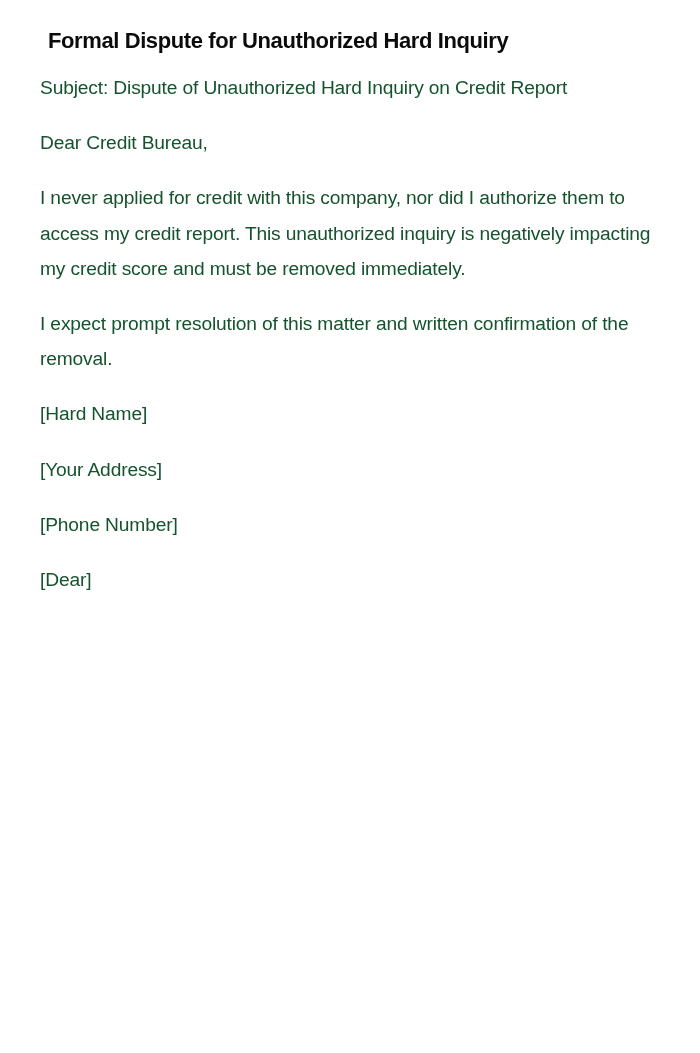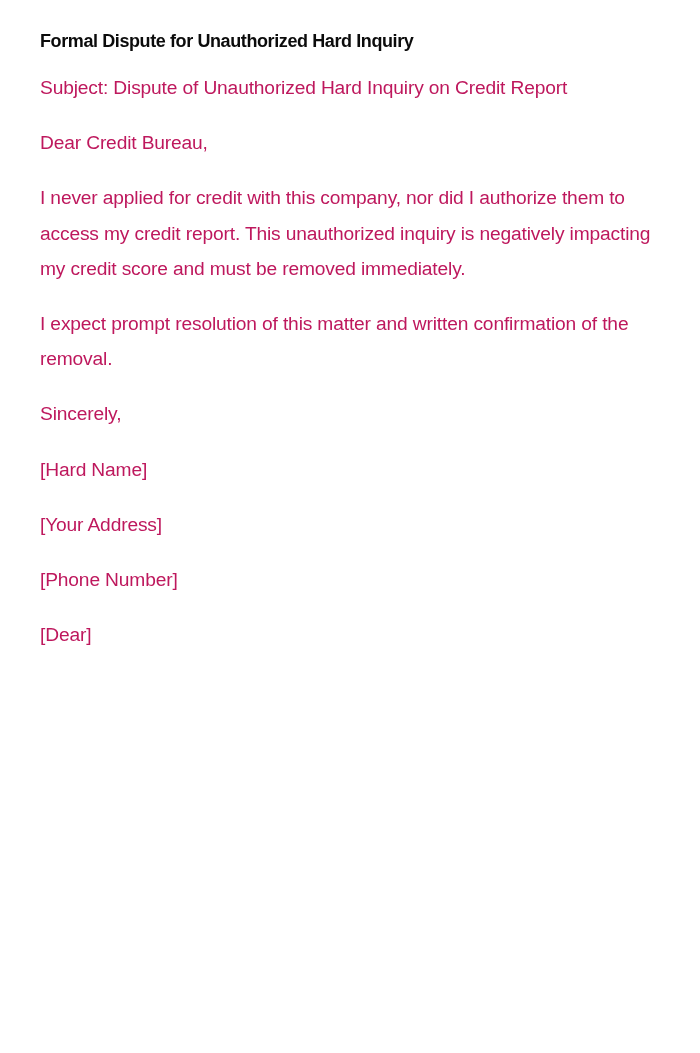--- a/index.html
+++ b/index.html
@@ -15,42 +15,41 @@
       font-family: "Liberation Sans", "DejaVu Sans", sans-serif;
     }
     .page {
       padding: 24px 40px 0 40px;
       box-sizing: border-box;
       width: 700px;
     }
     .title {
       font-family: "Liberation Sans", sans-serif;
       font-weight: bold;
-      font-size: 18px;
+      font-size: 22px;
       line-height: 34px;
-      margin: 0 0 12px 0;
+      margin: 0 0 12px 8px;
       letter-spacing: -0.4px;
       color: #0b0b0b;
     }
     .para {
       font-family: "Liberation Sans", sans-serif;
       font-size: 19.2px;
       line-height: 35.2px;
       margin: 0 0 20px 0;
       letter-spacing: -0.15px;
-      color: #be185d;
+      color: #14532d;
     }
   </style>
 </head>
 <body>
 
 <div class="page">
   <h1 class="title">Formal Dispute for Unauthorized Hard Inquiry</h1>
   <p class="para">Subject: Dispute of Unauthorized Hard Inquiry on Credit Report</p>
   <p class="para">Dear Credit Bureau,</p>
   <p class="para">I never applied for credit with this company, nor did I authorize them to access my credit report. This unauthorized inquiry is negatively impacting my credit score and must be removed immediately.</p>
   <p class="para">I expect prompt resolution of this matter and written confirmation of the removal.</p>
-  <p class="para">Sincerely,</p>
   <p class="para">[Hard Name]</p>
   <p class="para">[Your Address]</p>
   <p class="para">[Phone Number]</p>
   <p class="para">[Dear]</p>
 </div>
 
 </body></html>

